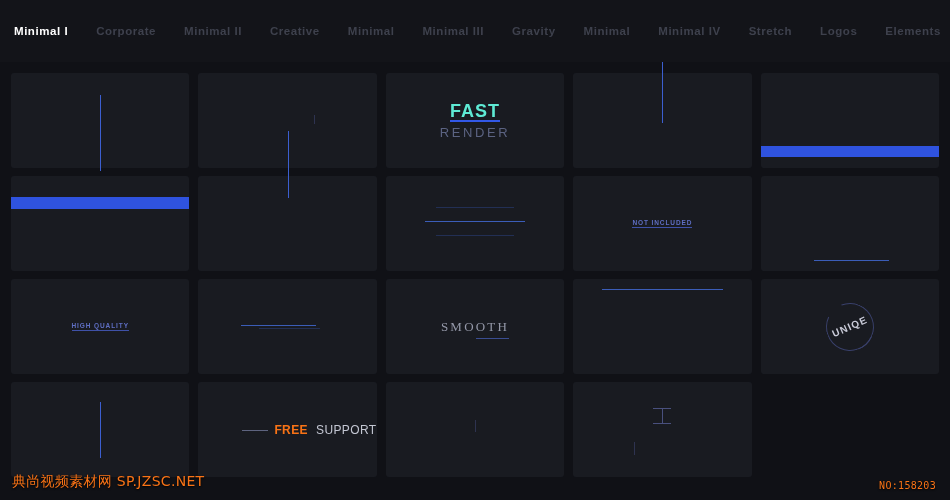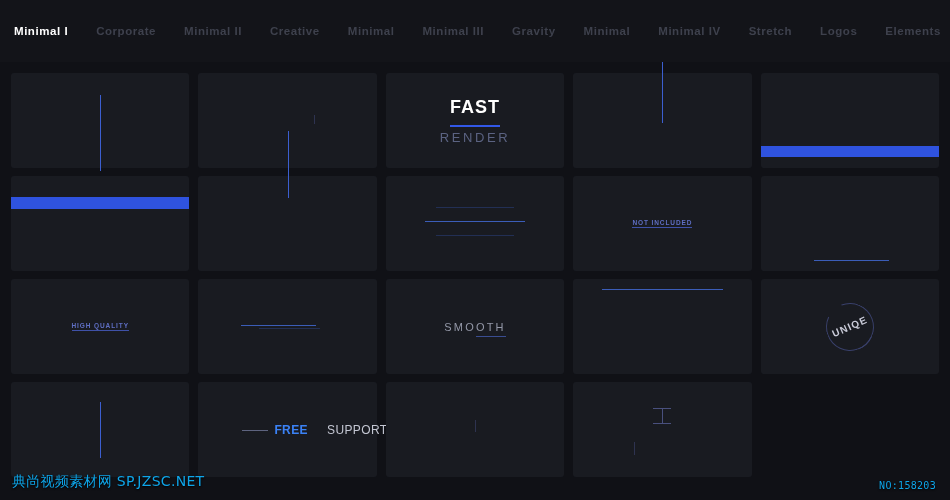--- a/index.html
+++ b/index.html
@@ -82,23 +82,23 @@
   }
   .hline.bright { background: #3b5db8; }
   .hline.dim    { background: #222f54; }
 
   
   .fast-wrap { text-align: center; line-height: 1; }
   .fast-word {
     font-size: 18px;
     font-weight: bold;
     letter-spacing: 1px;
-    color: #ffffff;
+    color: #5eead4;
     border-bottom: 2px solid #3258e8;
-    padding-bottom: 9px;
+    padding-bottom: 0;
     display: inline-block;
   }
   .render-word {
     display: block;
     margin-top: 4px;
     font-size: 13px;
     letter-spacing: 2.6px;
     color: #5b6382;
   }
 
@@ -108,24 +108,25 @@
     font-weight: bold;
     letter-spacing: 0.9px;
     color: #5f6fc4;
     border-bottom: 1px solid #3f51a8;
     padding-bottom: 1px;
     white-space: nowrap;
   }
 
   
   .smooth-word {
-    font-size: 11px;
+    font-size: 13px;
     letter-spacing: 2.2px;
     color: #9498a8;
     position: relative;
+    font-family: Liberation Serif, serif;
   }
   .smooth-word::after {
     content: "";
     position: absolute;
     left: 52%;
     bottom: -4px;
     width: 48%;
     height: 1px;
     background: #3a4d91;
   }
@@ -195,27 +196,27 @@
   .support-dash {
     width: 26px;
     height: 1px;
     background: #5e6480;
     margin-right: 6px;
   }
   .support-free {
     font-size: 12px;
     font-weight: bold;
     letter-spacing: 0.4px;
-    color: #3b82f6;
+    color: #f97316;
   }
   .support-rest {
     font-size: 12px;
     letter-spacing: 0.4px;
     color: #c3c6d2;
-    margin-left: 19px;
+    margin-left: 8px;
   }
 
   
   .ibeam {
     position: absolute;
     width: 18px;
     height: 16px;
     left: 50%;
     top: 26px;
     transform: translateX(-50%);
@@ -240,21 +241,21 @@
     position: absolute;
     width: 1px;
     background: #2e3350;
   }
 
   
   .wm {
     position: absolute;
     bottom: 9px;
     font-size: 14px;
-    color: #0ea5e9;
+    color: #f97316;
     letter-spacing: 0.3px;
     text-shadow: 0 1px 2px #000;
     white-space: nowrap;
   }
   .wm-left  { left: 12px; font-family: "DejaVu Sans", sans-serif; }
   .wm-right { right: 14px; font-family: "DejaVu Sans Mono", monospace; font-size: 10px; }
 </style>
 </head>
 <body>
 

